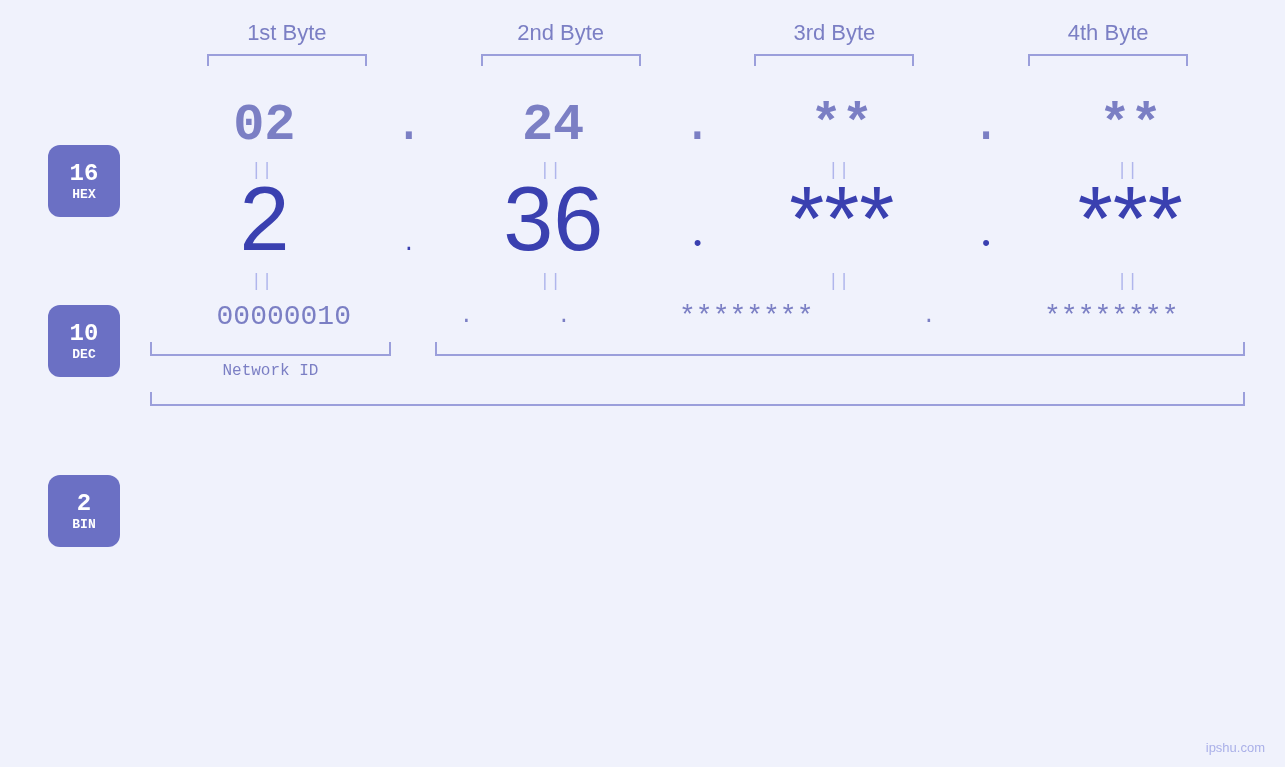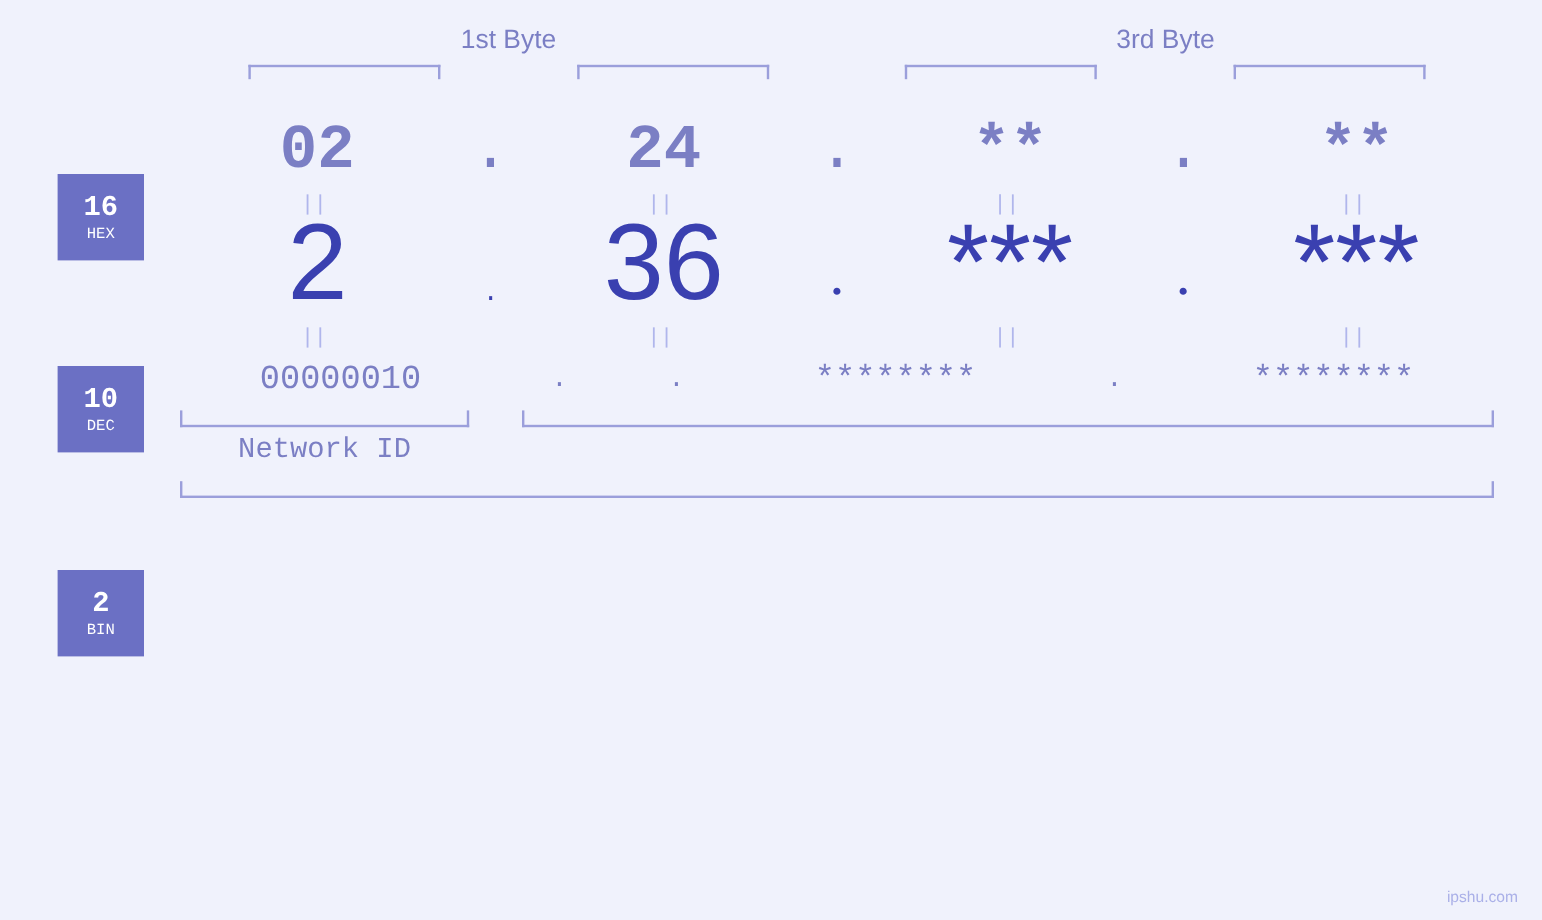--- a/index.html
+++ b/index.html
@@ -64,33 +64,33 @@
       border-bottom: none;
     }
 
     
     .badge {
       position: absolute;
       left: 48px;
       width: 72px;
       height: 72px;
       background-color: #6b70c4;
-      border-radius: 0;
+      border-radius: 12px;
       display: flex;
       flex-direction: column;
       align-items: center;
       justify-content: center;
       color: white;
       font-size: 24px;
       font-weight: bold;
     }
 
     .badge .base-label {
       font-size: 13px;
-      font-weight: normal;
+      font-weight: bold;
       margin-top: 0;
     }
 
     .badge-hex { top: 145px; }
     .badge-dec { top: 305px; }
     .badge-bin { top: 475px; }
 
     
     .rows-area {
       width: 100%;
@@ -197,21 +197,23 @@
       letter-spacing: 6px;
     }
   </style>
 </head>
 <body>
 
 <div class="container">
 
   <div class="byte-headers">
     <div class="byte-header">1st Byte</div>
+    <div class="byte-header">2nd Byte</div>
     <div class="byte-header">3rd Byte</div>
+    <div class="byte-header">4th Byte</div>
   </div>
 
   <div class="top-brackets">
     <div class="bracket-top">
       <div class="bracket-line"></div>
     </div>
     <div class="bracket-top">
       <div class="bracket-line"></div>
     </div>
     <div class="bracket-top">
@@ -314,21 +316,21 @@
   <div style="width:100%; padding-left:150px; padding-right:40px; display:flex; margin-top:10px; align-items:flex-start;">
 
     <div style="width:22%; border:2px solid #9b9fdb; border-top:none; height:14px;"></div>
 
     <div style="width:4%;"></div>
 
     <div style="flex:1; border:2px solid #9b9fdb; border-top:none; height:14px;"></div>
   </div>
 
   <div style="width:100%; padding-left:150px; padding-right:40px; display:flex; margin-top:6px;">
-    <div style="width:22%; text-align:center; color:#7b7fc4; font-size:24px; font-family:'Courier New',Courier,monospace;">Network ID</div>
+    <div style="width:22%; text-align:center; color:#7b7fc4; font-size:16px; font-family:'Courier New',Courier,monospace;">Network ID</div>
     <div style="width:4%;"></div>
   </div>
 
   <div style="width:calc(100% - 190px); margin-left:150px; border:2px solid #9b9fdb; border-top:none; height:14px; margin-top:12px;"></div>
 
 
   <div class="watermark">ipshu.com</div>
 
 </div>
 

